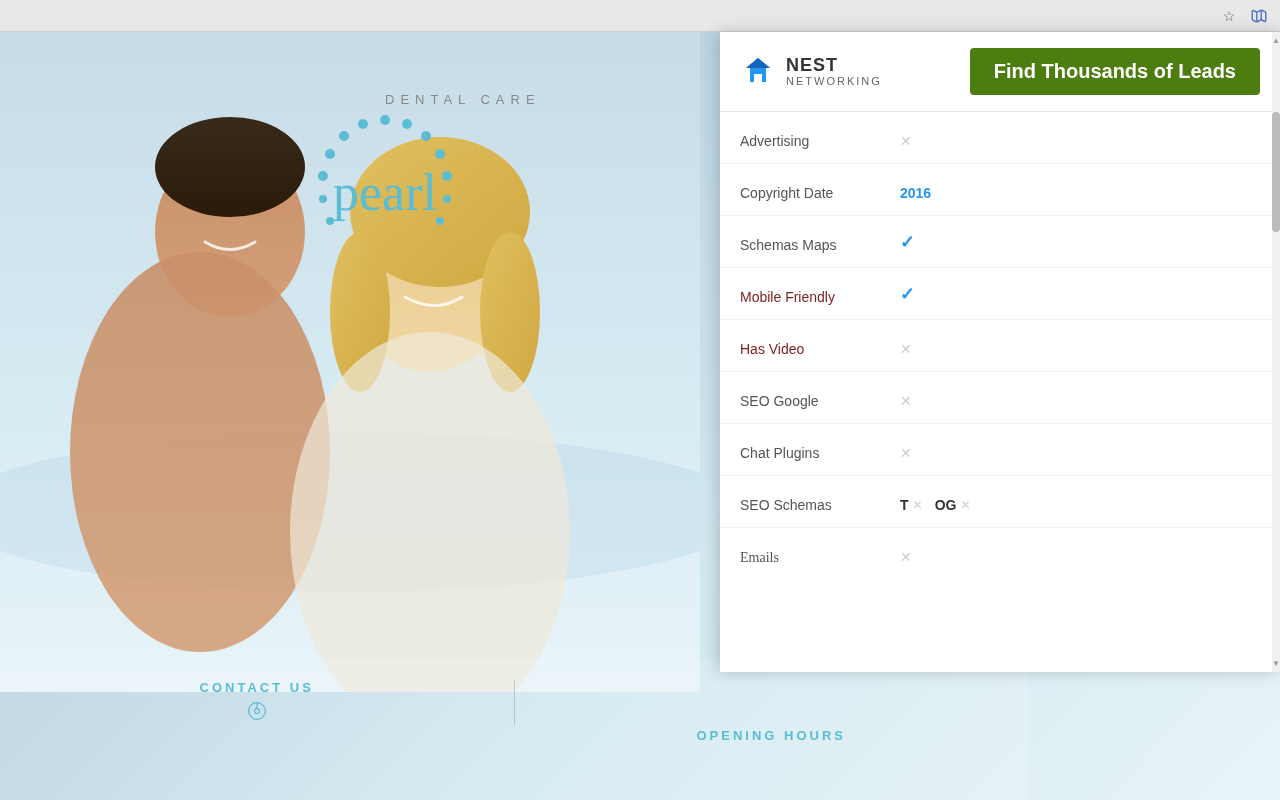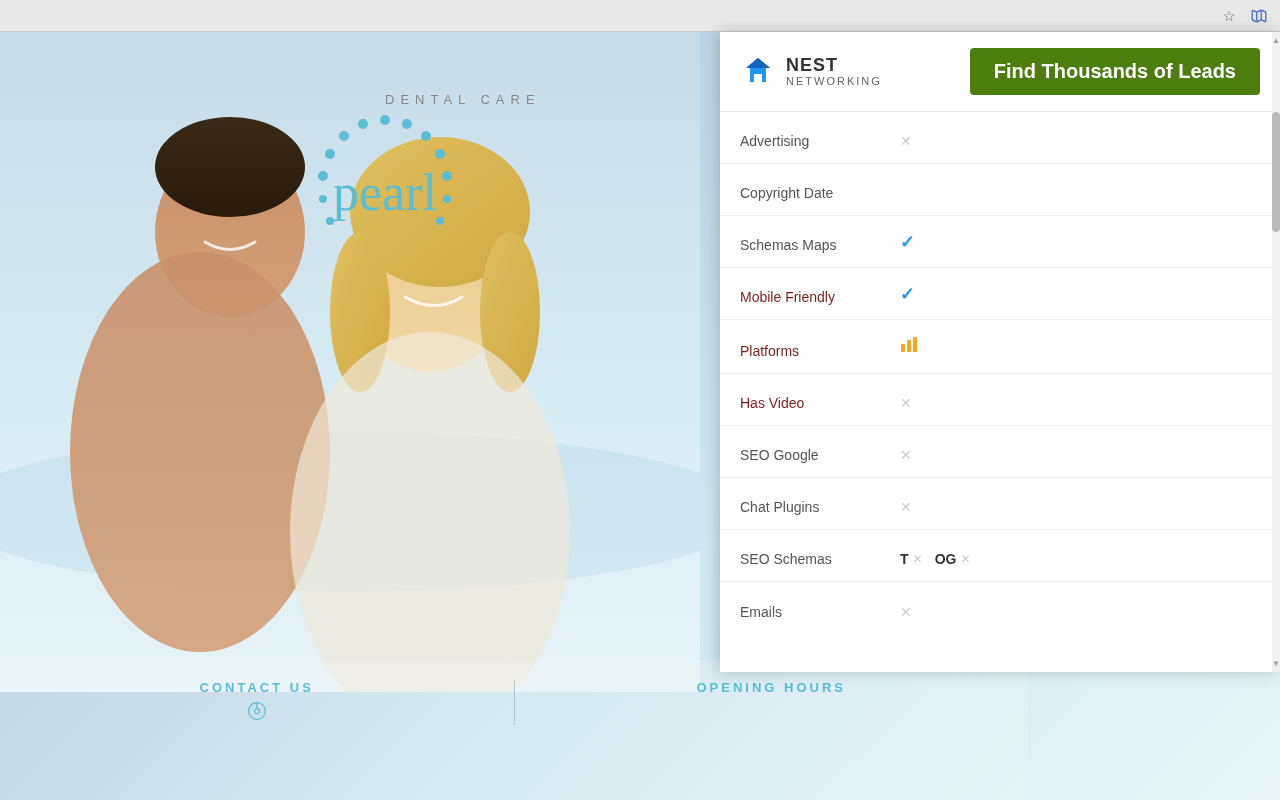--- a/index.html
+++ b/index.html
@@ -190,20 +190,21 @@
     .data-row {
       display: flex;
       align-items: flex-end;
       padding: 14px 20px;
       border-bottom: 1px solid #f0f0f0;
       min-height: 52px;
     }
 
     .data-row:last-child {
       border-bottom: none;
+      font-family: Liberation Serif, serif;
     }
 
     .data-label {
       width: 160px;
       font-size: 14px;
       color: #555;
       flex-shrink: 0;
     }
 
     .data-label.highlight {
@@ -409,21 +410,21 @@
     <div class="dental-footer-section">
       <div class="dental-footer-title">CONTACT US</div>
       <div style="margin-top:6px;">
         <svg width="20" height="20" viewBox="0 0 24 24">
             <circle cx="12" cy="12" r="10" fill="none" stroke="#5bbdd4" stroke-width="1.5"></circle>
             <circle cx="12" cy="12" r="3" fill="none" stroke="#5bbdd4" stroke-width="1.5"></circle>
             <line x1="12" y1="2" x2="12" y2="9" stroke="#5bbdd4" stroke-width="1.5"></line>
           </svg>
       </div>
     </div>
-    <div class="dental-footer-section" style="border-right:none;">
+    <div class="dental-footer-section" style="border-right:none;margin-top:48px;">
       <div class="dental-footer-title">OPENING HOURS</div>
     </div>
   </div>
 </div>
 
 <div class="extension-panel">
 
   <div class="ext-header">
     <div class="ext-logo">
       <div class="ext-logo-icon">
@@ -446,49 +447,37 @@
 
     <div class="data-row">
       <div class="data-label">Advertising</div>
       <div class="data-value">
         <span class="x-icon">✕</span>
       </div>
     </div>
 
     <div class="data-row">
       <div class="data-label">Copyright Date</div>
+      <div class="data-value blue">2016</div>
     </div>
 
     <div class="data-row">
       <div class="data-label">Schemas Maps</div>
       <div class="data-value">
         <span class="check-icon">✓</span>
       </div>
     </div>
 
     <div class="data-row">
       <div class="data-label highlight">Mobile Friendly</div>
       <div class="data-value">
         <span class="check-icon">✓</span>
       </div>
     </div>
 
-    <div class="data-row">
-      <div class="data-label highlight">Platforms</div>
-      <div class="data-value">
-        <span class="platforms-icon">
-          
-          <svg width="20" height="20" viewBox="0 0 20 20" fill="#f5a623">
-            <rect x="1" y="10" width="4" height="8" rx="1"></rect>
-            <rect x="7" y="6" width="4" height="12" rx="1"></rect>
-            <rect x="13" y="3" width="4" height="15" rx="1"></rect>
-          </svg>
-        </span>
-      </div>
-    </div>
 
 
     <div class="data-row">
       <div class="data-label highlight">Has Video</div>
       <div class="data-value">
         <span class="x-icon">✕</span>
       </div>
     </div>
 
     <div class="data-row">

